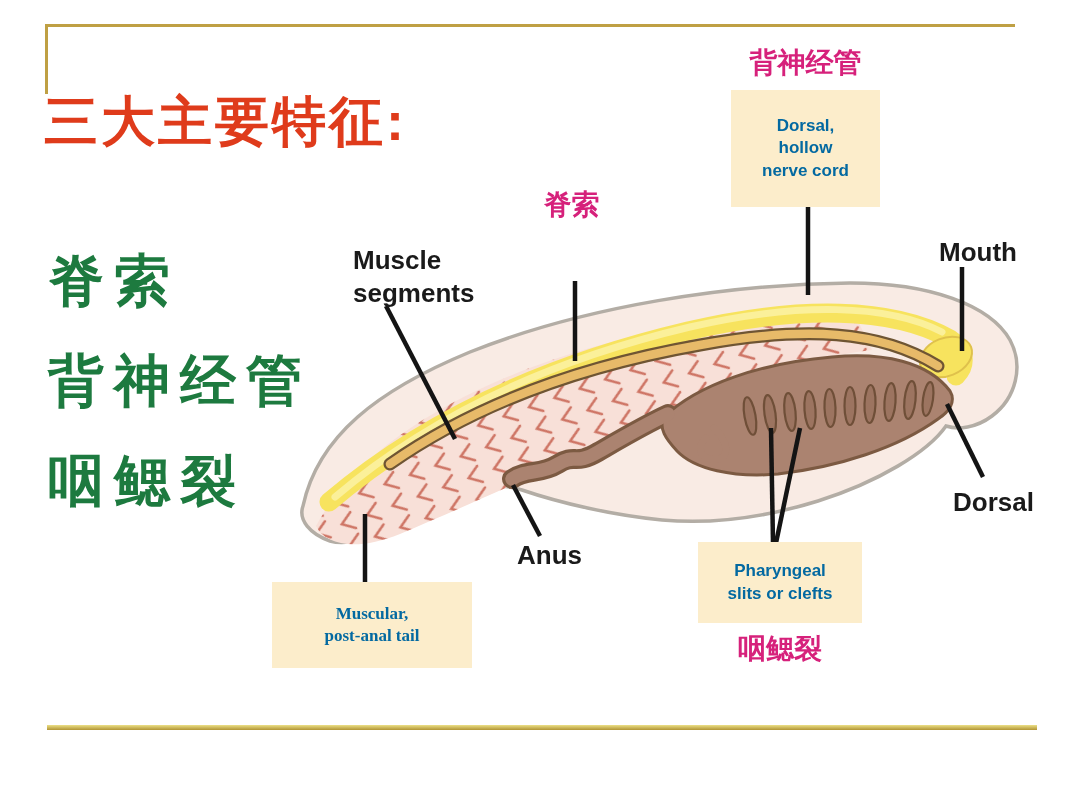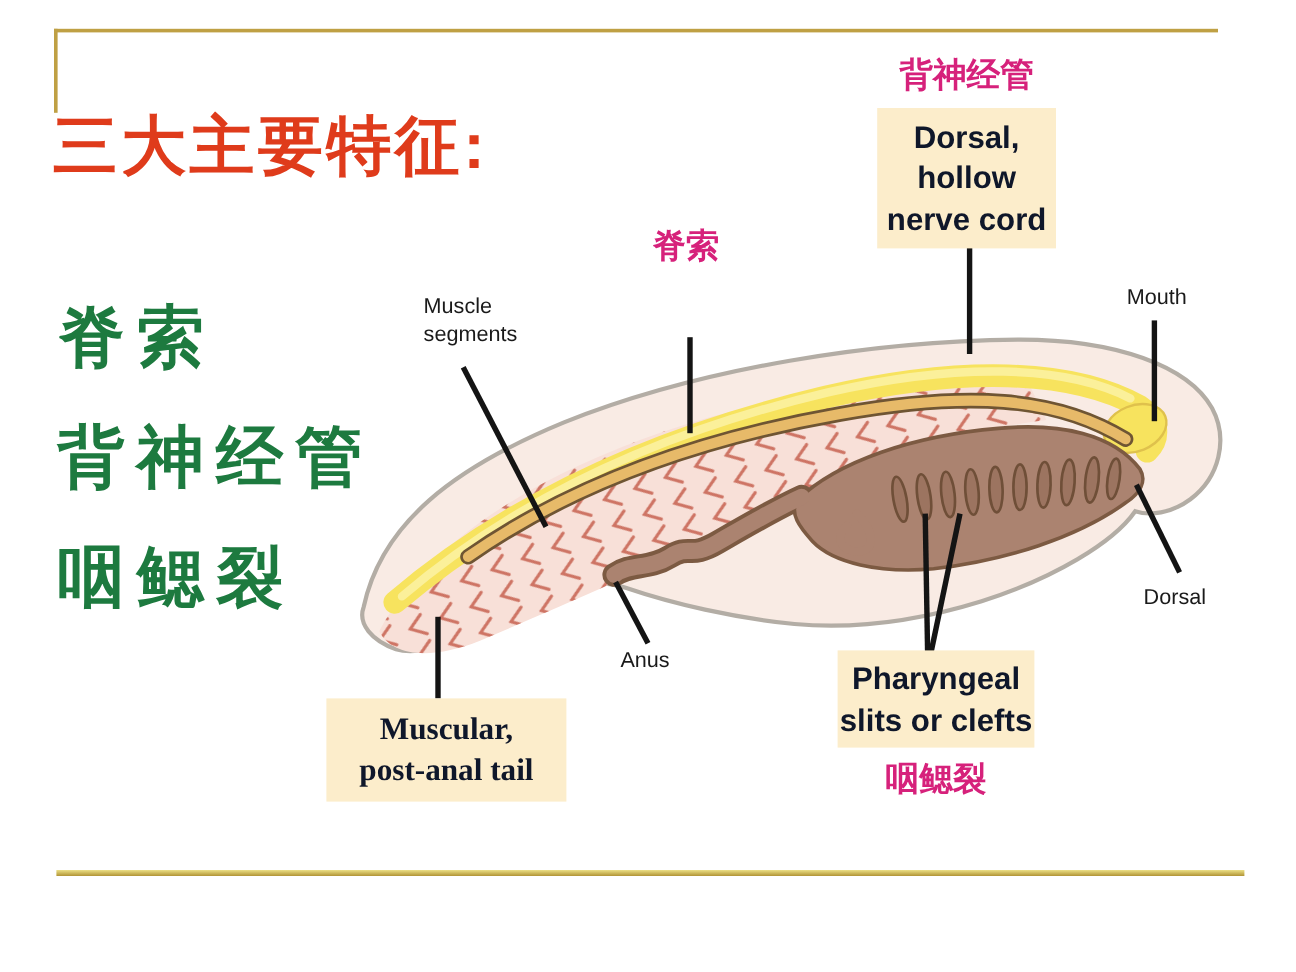--- a/index.html
+++ b/index.html
@@ -39,32 +39,32 @@
     font-size: 28px; font-weight: bold; color: #d6217b;
     white-space: nowrap;
   }
   .cn-nerve { left: 731px; width: 149px; top: 44px; }
   .cn-noto  { left: 500px; width: 143px; top: 186px; }
   .cn-phar  { left: 698px; width: 164px; top: 630px; }
   
   .box {
     position: absolute; background: #fcedcb;
     display: flex; align-items: center; justify-content: center;
-    text-align: center; color: #0f172a;
-    font-size: 26px; font-weight: bold; line-height: 1.32;
+    text-align: center; color: #0369a1;
+    font-size: 17px; font-weight: bold; line-height: 1.32;
   }
   .preline { white-space: pre-line; }
   .box-dorsal { left: 731px; top: 90px;  width: 149px; height: 117px; }
   .box-noto   { left: 500px; top: 222px; width: 143px; height: 58px; }
   .box-tail   { left: 272px; top: 582px; width: 200px; height: 86px; font-family: Liberation Serif, serif; }
   .box-phar   { left: 698px; top: 542px; width: 164px; height: 81px; }
   
   .plain {
     position: absolute; color: #1a1a1a;
-    font-size: 18px; line-height: 1.28; white-space: pre-line;
+    font-size: 26px; line-height: 1.28; white-space: pre-line; font-weight: bold;
   }
   .lbl-muscle { left: 353px; top: 244px; }
   .lbl-brain  { left: 939px; top: 236px; }
   .lbl-mouth  { left: 953px; top: 486px; }
   .lbl-anus   { left: 517px; top: 539px; text-align: right; }
   svg.art { position: absolute; left: 0; top: 0; }
 </style>
 </head>
 <body>
 

